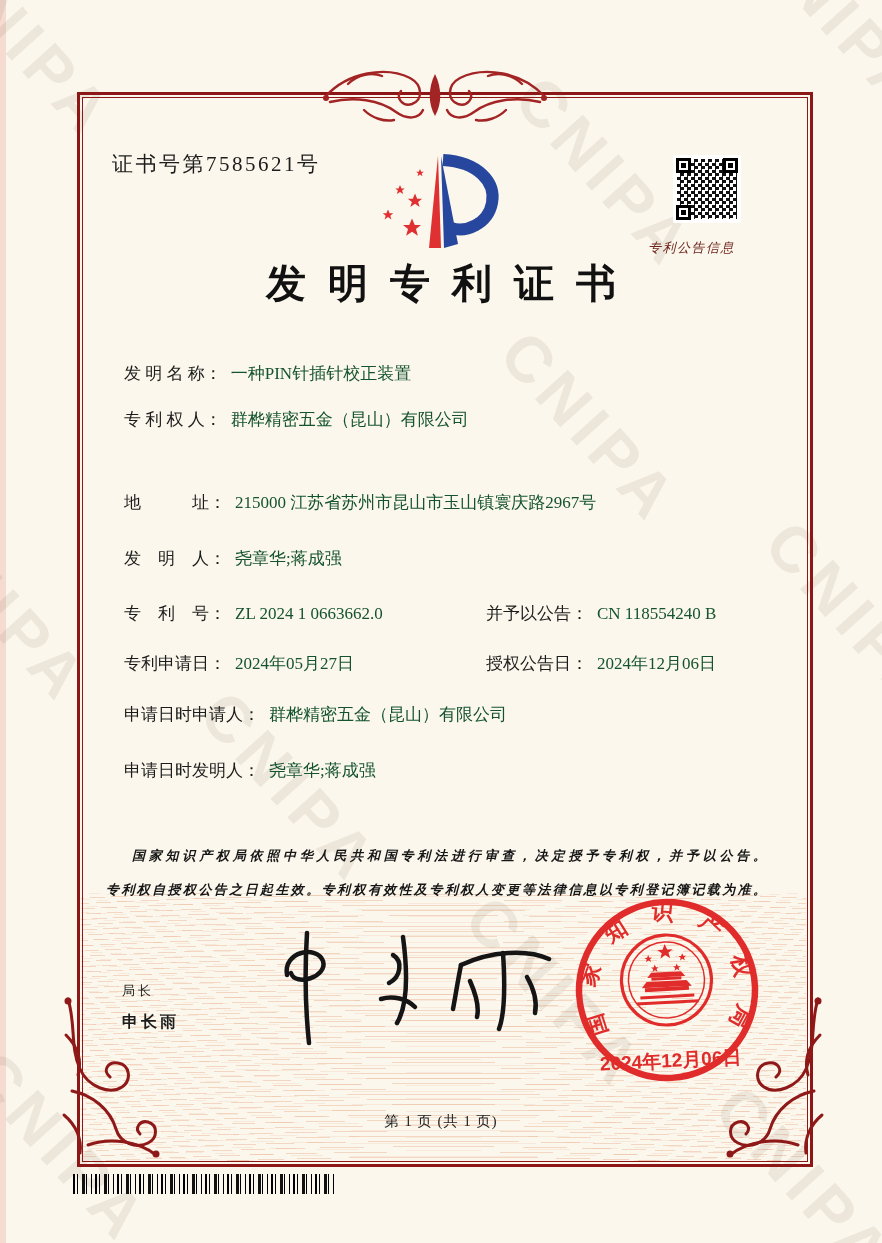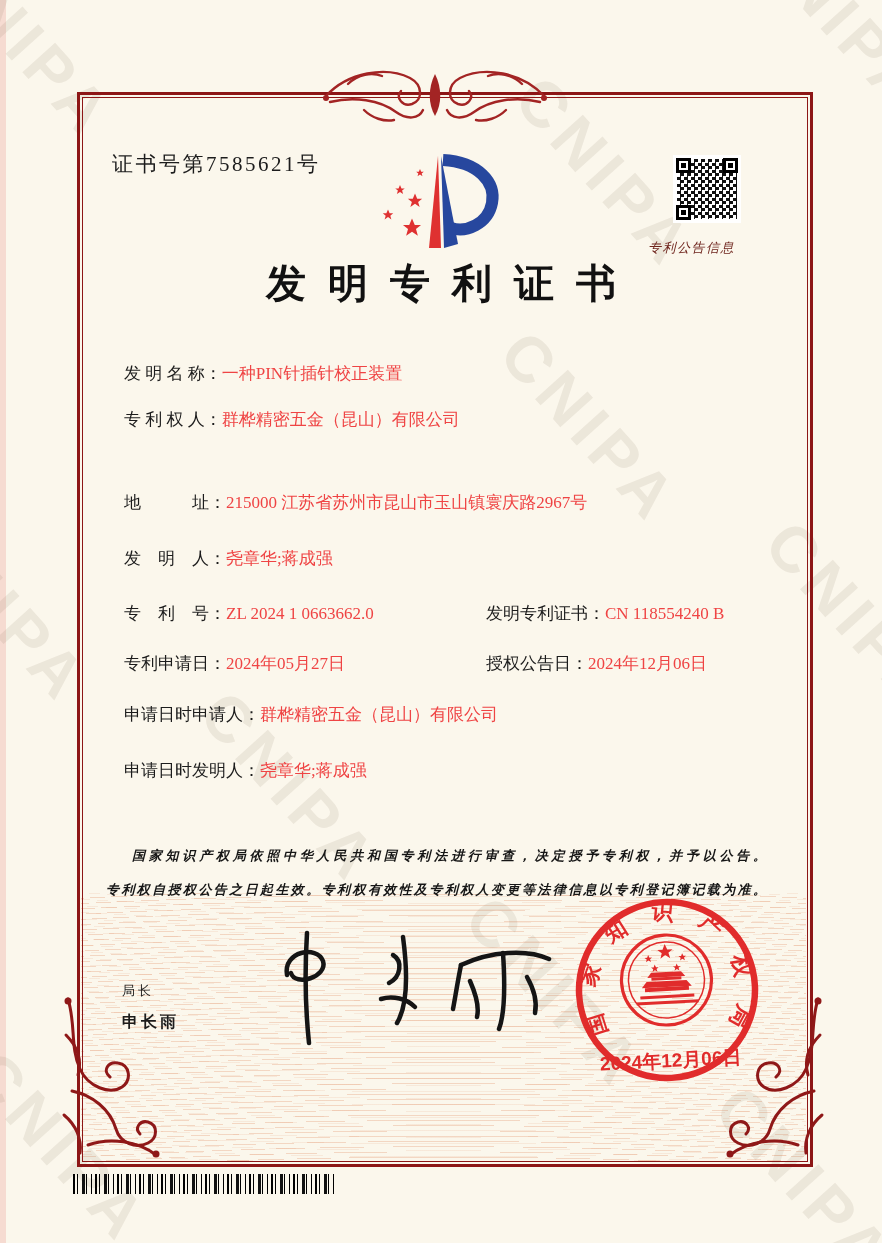--- a/index.html
+++ b/index.html
@@ -50,21 +50,21 @@
   .qrf.tl{left:-1px;top:-1px;} .qrf.tr{right:-1px;top:-1px;} .qrf.bl{left:-1px;bottom:-1px;}
   .qr-caption{position:absolute;left:648px;top:239px;width:120px;text-align:left;
     font-size:13px;letter-spacing:1.5px;color:#6e241c;font-style:italic;}
   .title{position:absolute;left:0;top:256px;width:100%;text-align:center;
     font-size:40px;font-weight:600;letter-spacing:22px;text-indent:22px;color:#111;}
   
   .fields{position:absolute;left:124px;top:0;width:660px;font-size:17px;}
   .frow{position:absolute;white-space:nowrap;}
   .frow .pair2{position:absolute;left:362px;top:0;white-space:nowrap;}
   .f-label{color:#1c1c1c;}
-  .f-value{color:#ef4444;}
+  .f-value{margin-left:9px;color:#14532d;}
   .r1{top:362px;} .r2{top:408px;} .r3{top:491px;} .r4{top:547px;}
   .r5{top:602px;} .r6{top:652px;} .r7{top:703px;} .r8{top:759px;}
   
   .statement{position:absolute;left:106px;top:839px;width:660px;
     font-size:13px;line-height:34px;font-style:italic;font-weight:600;color:#161616;}
   .statement .ln{text-align:justify;text-align-last:justify;}
   .statement .ln.first{text-indent:2em;}
   
   .director-title{position:absolute;left:122px;top:982px;font-family:"Liberation Sans","DejaVu Sans",sans-serif;
     font-size:13px;letter-spacing:3px;font-weight:500;text-align:right;}
@@ -180,21 +180,21 @@
     </div>
     <div class="frow r3">
       <span class="f-label">地　　　址：</span><span class="f-value">215000 江苏省苏州市昆山市玉山镇寰庆路2967号</span>
     </div>
     <div class="frow r4">
       <span class="f-label">发　明　人：</span><span class="f-value">尧章华;蒋成强</span>
     </div>
     <div class="frow r5">
       <span class="f-label">专　利　号：</span><span class="f-value">ZL 2024 1 0663662.0</span>
       <span class="pair2">
-        <span class="f-label">发明专利证书：</span><span class="f-value">CN 118554240 B</span>
+        <span class="f-label">并予以公告：</span><span class="f-value">CN 118554240 B</span>
       </span>
     </div>
     <div class="frow r6">
       <span class="f-label">专利申请日：</span><span class="f-value">2024年05月27日</span>
       <span class="pair2">
         <span class="f-label">授权公告日：</span><span class="f-value">2024年12月06日</span>
       </span>
     </div>
     <div class="frow r7">
       <span class="f-label">申请日时申请人：</span><span class="f-value">群桦精密五金（昆山）有限公司</span>
@@ -248,15 +248,16 @@
         <rect x="73" y="92" width="44" height="4"></rect>
         <path d="M76,82 h38 l-4,-5 h-30 Z"></path>
         <rect x="80" y="82" width="30" height="3"></rect>
         <rect x="68" y="100" width="54" height="3"></rect>
         <rect x="64" y="106" width="62" height="3"></rect>
       </g>
     </g>
     <text x="95" y="172" text-anchor="middle" font-family="Liberation Sans, DejaVu Sans, sans-serif" font-size="19" font-weight="700" fill="#e02222">2024年12月06日</text>
   </svg>
 
+  <div class="page-no">第 1 页 (共 1 页)</div>
   <div class="barcode"></div>
 
 </div>
 
 </body></html>

